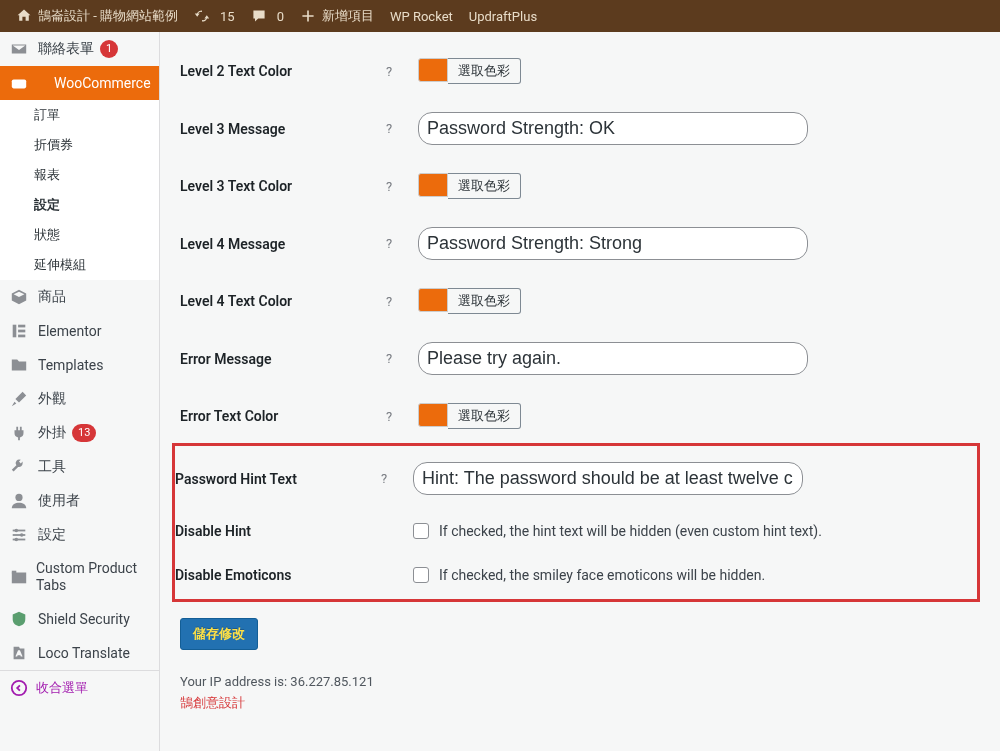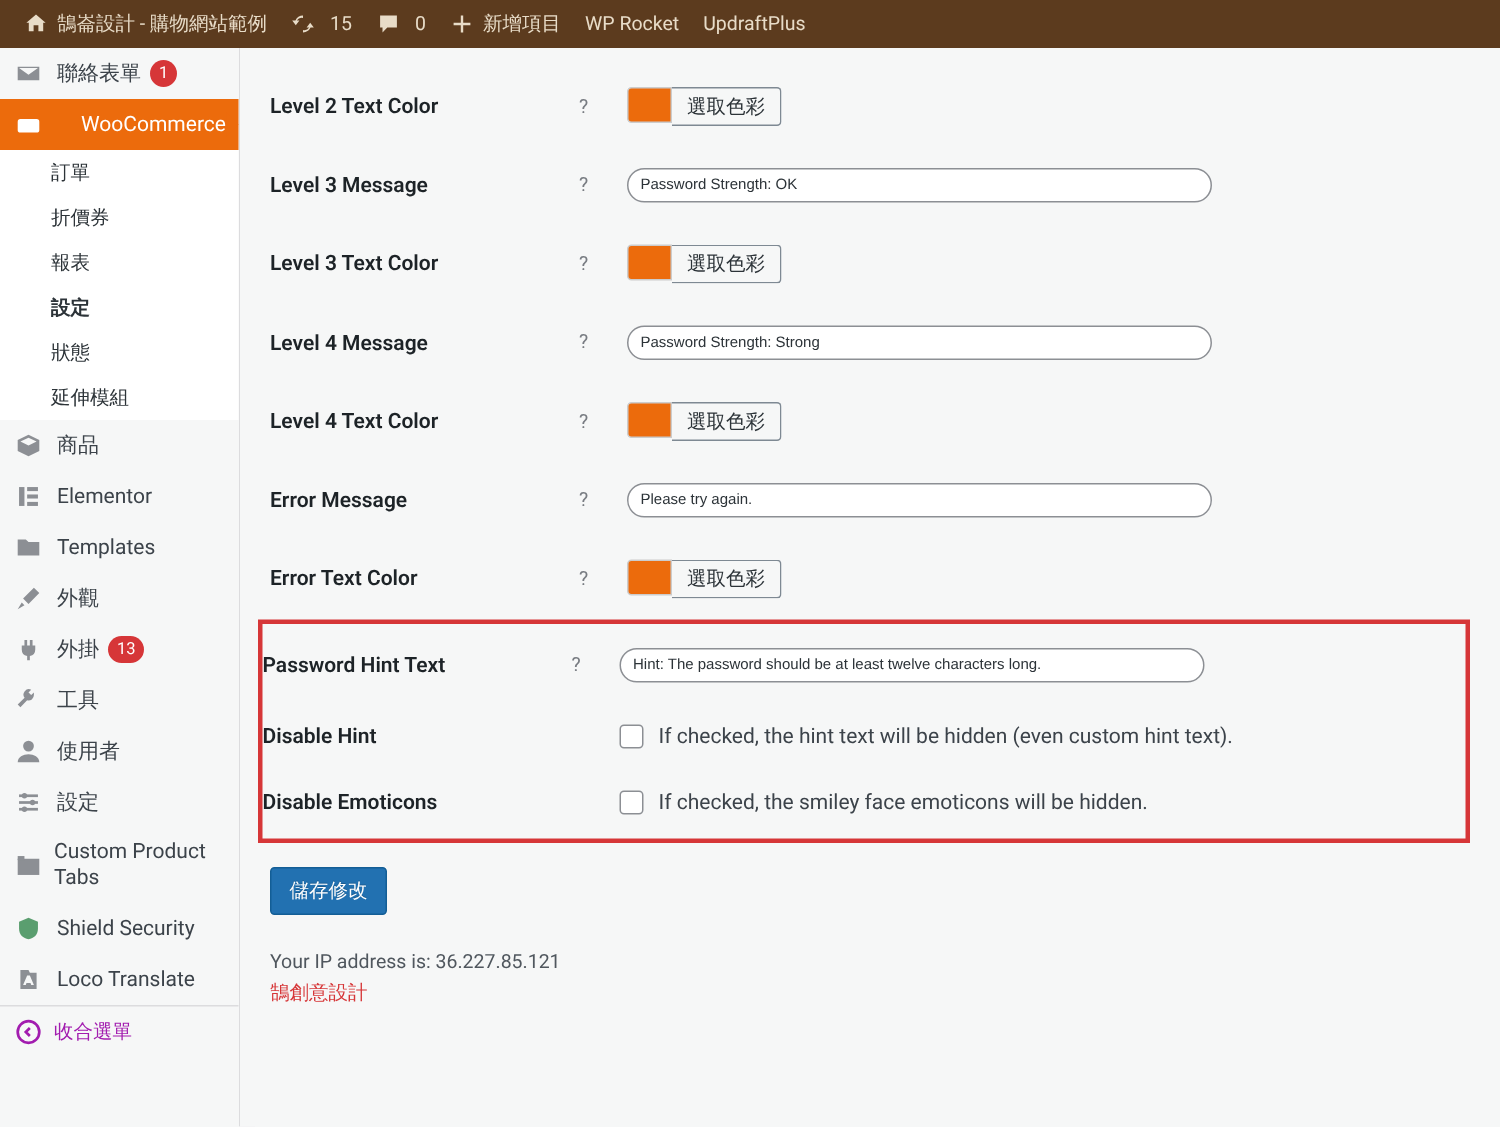--- a/index.html
+++ b/index.html
@@ -28,25 +28,25 @@
 
 
 .content { flex: 1; background: #f6f7f7; padding: 12px 20px; overflow-y: auto; }
 .form-table { width: 100%; }
 .form-row { display: flex; align-items: center; padding: 14px 0; }
 .form-row .label { width: 200px; font-weight: 600; color: #1d2327; font-size: 14px; flex-shrink: 0; }
 .form-row .help { width: 18px; text-align: center; color: #787c82; cursor: help; flex-shrink: 0; }
 .form-row .field { flex: 1; padding-left: 20px; display: flex; }
 .color-swatch { width: 30px; height: 24px; background: #ec6b0c; border: 1px solid #ccc; border-top-left-radius: 3px; border-bottom-left-radius: 3px; display: inline-block; vertical-align: middle; }
 .color-btn { background: #f6f7f7; border: 1px solid #7e8993; border-left: none; height: 26px; padding: 0 10px; font-size: 13px; border-top-right-radius: 3px; border-bottom-right-radius: 3px; cursor: pointer; vertical-align: middle; color: #2c3338; }
-.txtinput { width: 390px; max-width: 390px; padding: 5px 8px; border: 1px solid #8c8f94; border-radius: 14px; font-size: 10px; background: #fff; color: #2c3338; }
+.txtinput { width: 390px; max-width: 390px; padding: 5px 8px; border: 1px solid #8c8f94; border-radius: 14px; font-size: 18px; background: #fff; color: #2c3338; }
 .chkbox { width: 16px; height: 16px; border: 1px solid #8c8f94; border-radius: 3px; background: #fff; margin-right: 10px; flex-shrink: 0; cursor: pointer; }
 .chk-label { font-size: 14px; color: #3c434a; }
 .highlight-box { border: 3px solid #d63638; padding: 2px 8px 2px 0; margin-left: -8px; }
-.save-btn { background: #2271b1; color: #ffffff; border: 1px solid #135e96; padding: 6px 12px; border-radius: 3px; font-size: 13px; cursor: pointer; margin-top: 16px; font-weight: 400; text-shadow: 0 -1px 0 rgba(0,0,0,.2); }
+.save-btn { background: #2271b1; color: #fde047; border: 1px solid #135e96; padding: 6px 12px; border-radius: 3px; font-size: 13px; cursor: pointer; margin-top: 16px; font-weight: 700; text-shadow: 0 -1px 0 rgba(0,0,0,.2); }
 .footer-text { margin-top: 22px; font-size: 13px; color: #50575e; line-height: 1.6; }
 .footer-text a { color: #d63638; text-decoration: none; }
 
 svg { width: 18px; height: 18px; }
 .adminbar svg { width: 16px; height: 16px; }
 </style>
 </head>
 <body>
 
 <div class="adminbar">

